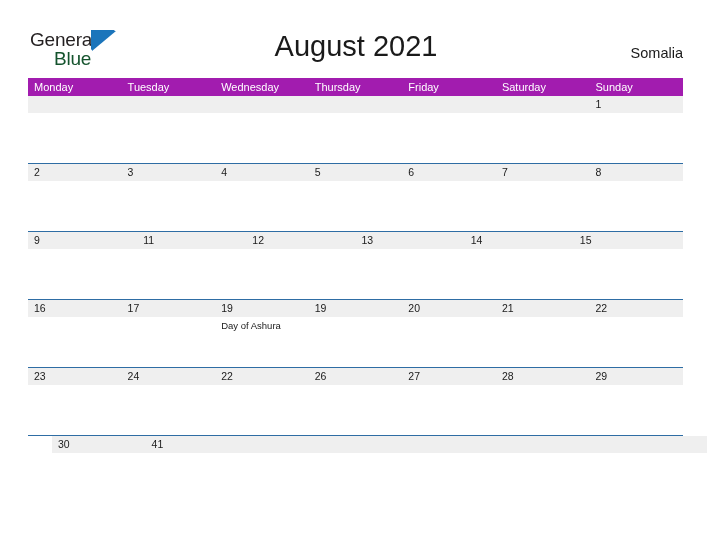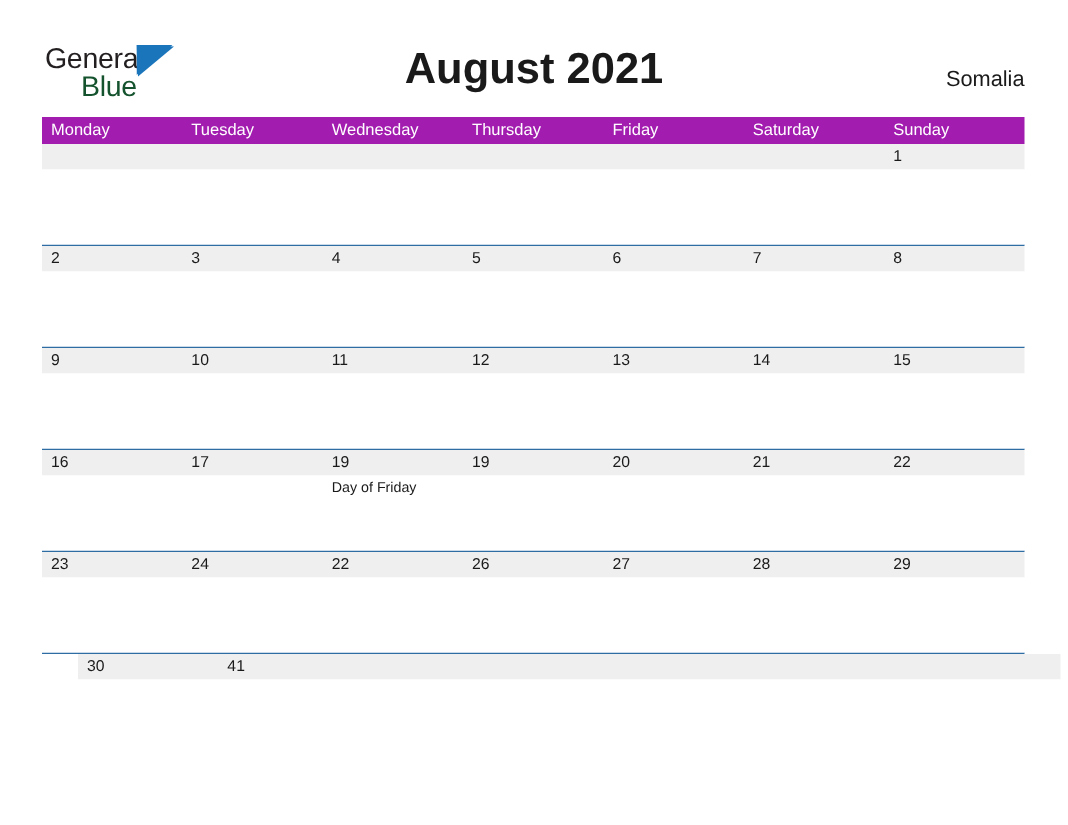--- a/index.html
+++ b/index.html
@@ -63,21 +63,21 @@
     height: 22px;
   }
 
   .page-title {
     position: absolute;
     left: 0;
     top: 30px;
     width: 712px;
     text-align: center;
     font-size: 29px;
-    font-weight: 700;
+    font-weight: 400;
     color: #1a1a1a;
     letter-spacing: 0px;
   }
 
   .locale-label {
     position: absolute;
     right: 29px;
     top: 45px;
     font-size: 14.5px;
     color: #1a1a1a;
@@ -227,21 +227,20 @@
             <div class="ev-cell"></div>
             <div class="ev-cell"></div>
             <div class="ev-cell"></div>
             <div class="ev-cell"></div>
             <div class="ev-cell"></div>
           </div>
         </div>
         <div class="week-row">
           <div class="numbers-band">
             <div class="num-cell">9</div>
-            <div class="num-cell">10</div>
             <div class="num-cell">11</div>
             <div class="num-cell">12</div>
             <div class="num-cell">13</div>
             <div class="num-cell">14</div>
             <div class="num-cell">15</div>
           </div>
           <div class="events-band">
             <div class="ev-cell"></div>
             <div class="ev-cell"></div>
             <div class="ev-cell"></div>
@@ -258,21 +257,21 @@
             <div class="num-cell">19</div>
             <div class="num-cell">19</div>
             <div class="num-cell">20</div>
             <div class="num-cell">21</div>
             <div class="num-cell">22</div>
           </div>
           <div class="events-band">
             <div class="ev-cell"></div>
             <div class="ev-cell"></div>
             <div class="ev-cell">
-              <div>Day of Friday</div>
+              <div>Day of Ashura</div>
             </div>
             <div class="ev-cell"></div>
             <div class="ev-cell"></div>
             <div class="ev-cell"></div>
             <div class="ev-cell"></div>
           </div>
         </div>
         <div class="week-row">
           <div class="numbers-band">
             <div class="num-cell">23</div>

